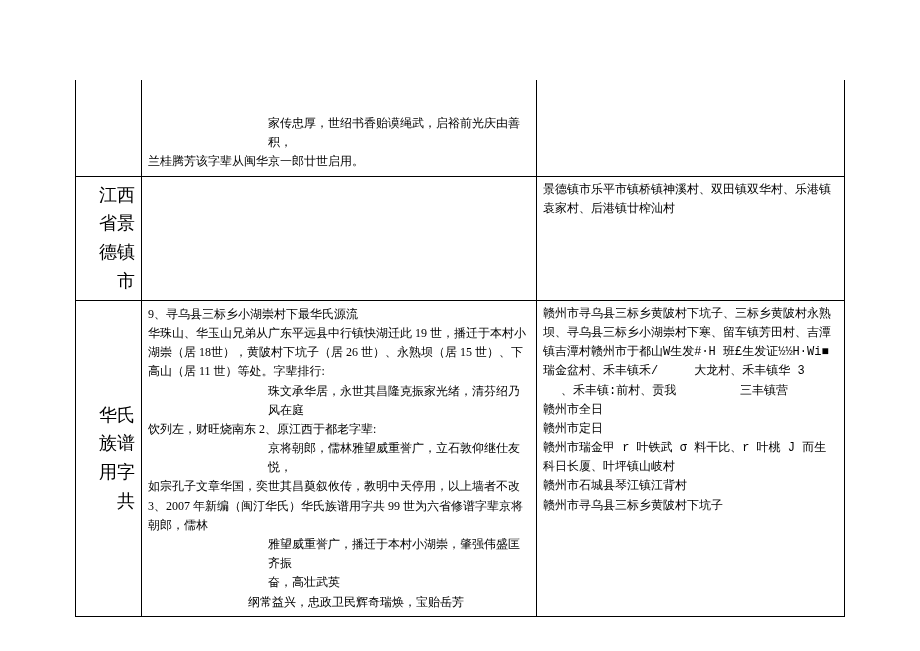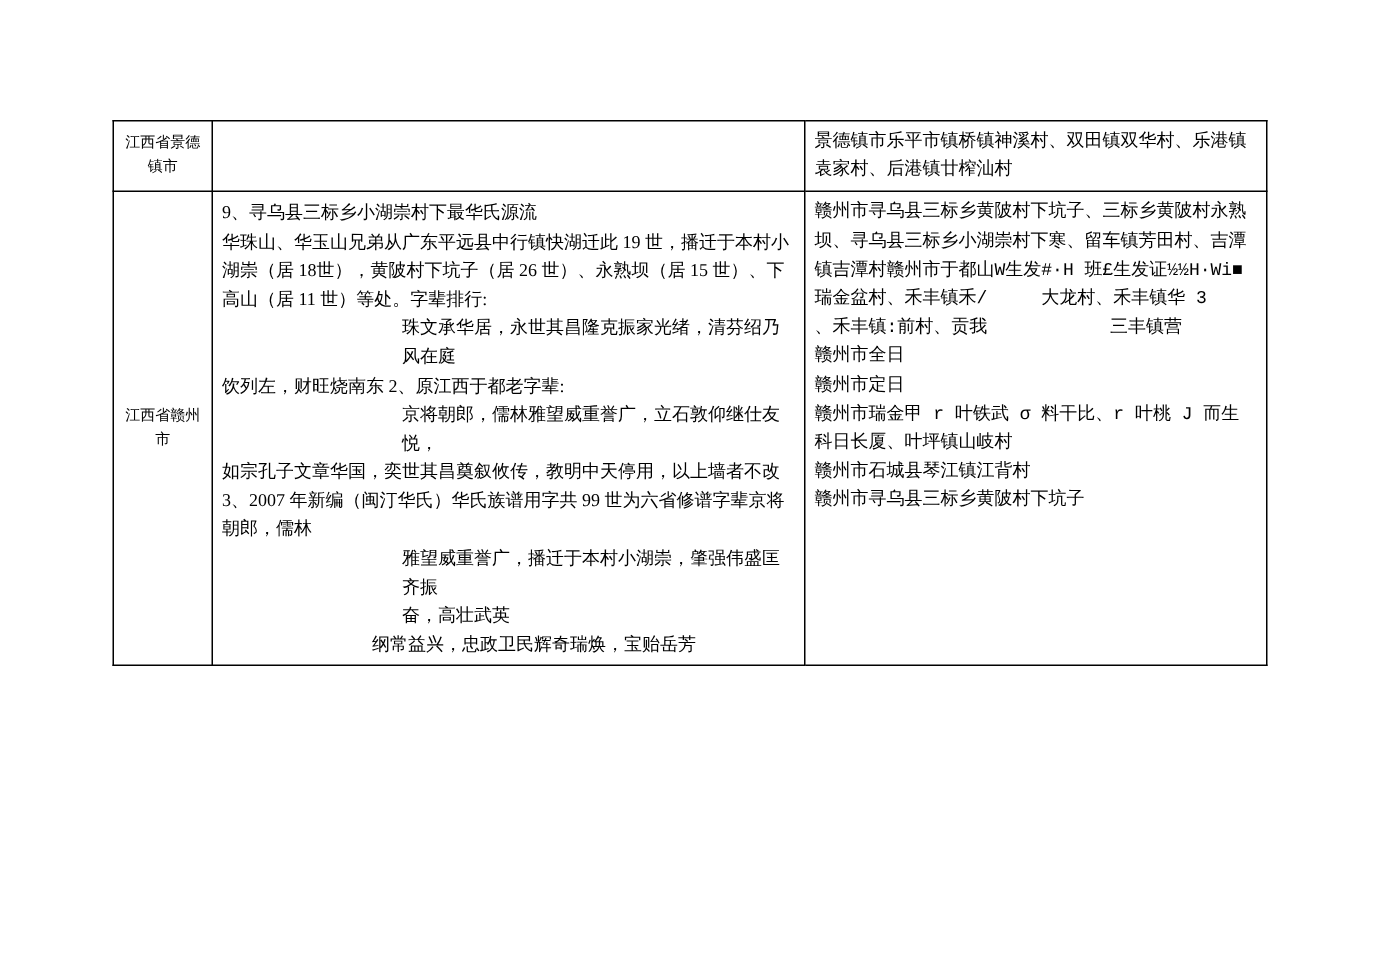--- a/index.html
+++ b/index.html
@@ -22,23 +22,23 @@
     }
     td {
       border: 1px solid #000000;
       vertical-align: top;
       padding: 4px 6px;
       line-height: 1.6;
       word-wrap: break-word;
     }
     .col-province {
       width: 66px;
-      text-align: center;
+      text-align: right;
       vertical-align: middle;
-      font-size: 10px;
+      font-size: 18px;
     }
     .col-lineage {
       width: 395px;
     }
     .col-location {
       width: auto;
       font-family: Liberation Mono, monospace;
     }
     .row1-top td {
       border-top: none;
@@ -53,41 +53,51 @@
     }
     .para {
       display: block;
     }
     .spacer {
       display: block;
       height: 30px;
     }
     .inline-left {
       float: left;
+      margin-left: 18px;
     }
     .inline-right {
       float: right;
       padding-right: 50px;
     }
     .clear {
       clear: both;
     }
   </style>
 </head>
 <body>
 
 <table>
   <tbody>
+      <tr class="row1-top">
+    <td class="col-province"></td>
+    <td class="col-lineage">
+      <span class="spacer"> </span>
+      <span class="verse-indent">家传忠厚，世绍书香贻谟绳武，启裕前光庆由善积，</span>
+      <span class="para">兰桂腾芳该字辈从闽华京一郎廿世启用。</span>
+    </td>
+    <td class="col-location"></td>
+  </tr>
   <tr>
     <td class="col-province">江西省景德镇市</td>
     <td class="col-lineage"></td>
     <td class="col-location">景德镇市乐平市镇桥镇神溪村、双田镇双华村、乐港镇袁家村、后港镇廿榨汕村</td>
   </tr>
   <tr>
-    <td class="col-province">江西省赣州市</td>
+    <td class="col-province">华氏族谱用字共</td>
     <td class="col-lineage">
       <span class="para">9、寻乌县三标乡小湖崇村下最华氏源流</span>
       <span class="para">华珠山、华玉山兄弟从广东平远县中行镇快湖迁此 19 世，播迁于本村小湖崇（居 18世），黄陂村下坑子（居 26 世）、永熟坝（居 15 世）、下高山（居 11 世）等处。字辈排行:</span>
       <span class="verse-indent">珠文承华居，永世其昌隆克振家光绪，清芬绍乃风在庭</span>
       <span class="para">饮列左，财旺烧南东 2、原江西于都老字辈:</span>
       <span class="verse-indent">京将朝郎，儒林雅望威重誉广，立石敦仰继仕友悦，</span>
       <span class="para">如宗孔子文章华国，奕世其昌奠叙攸传，教明中天停用，以上墙者不改</span>
       <span class="para">3、2007 年新编（闽汀华氏）华氏族谱用字共 99 世为六省修谱字辈京将朝郎，儒林</span>
       <span class="verse-indent">雅望威重誉广，播迁于本村小湖崇，肇强伟盛匡齐振</span>
       <span class="verse-indent">奋，高壮武英</span>

